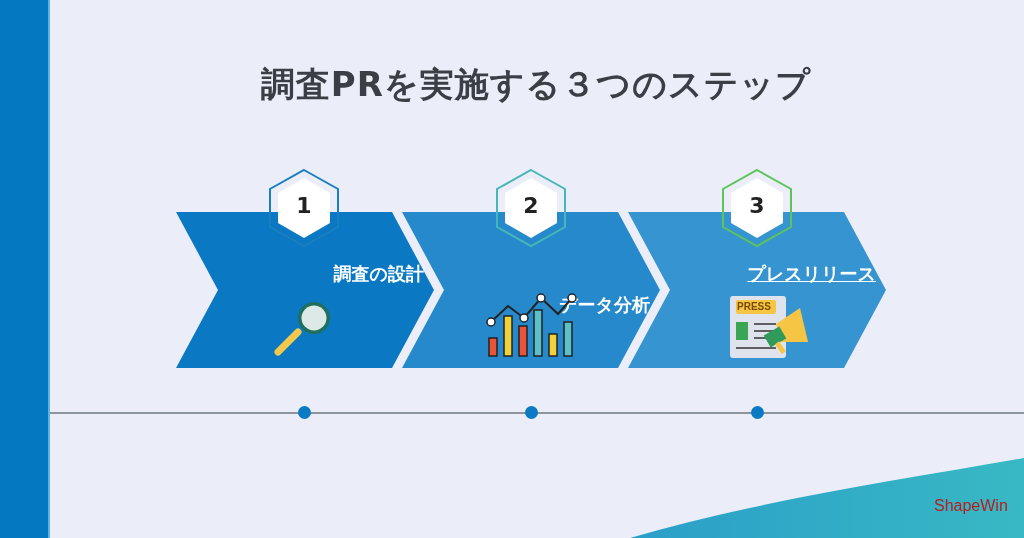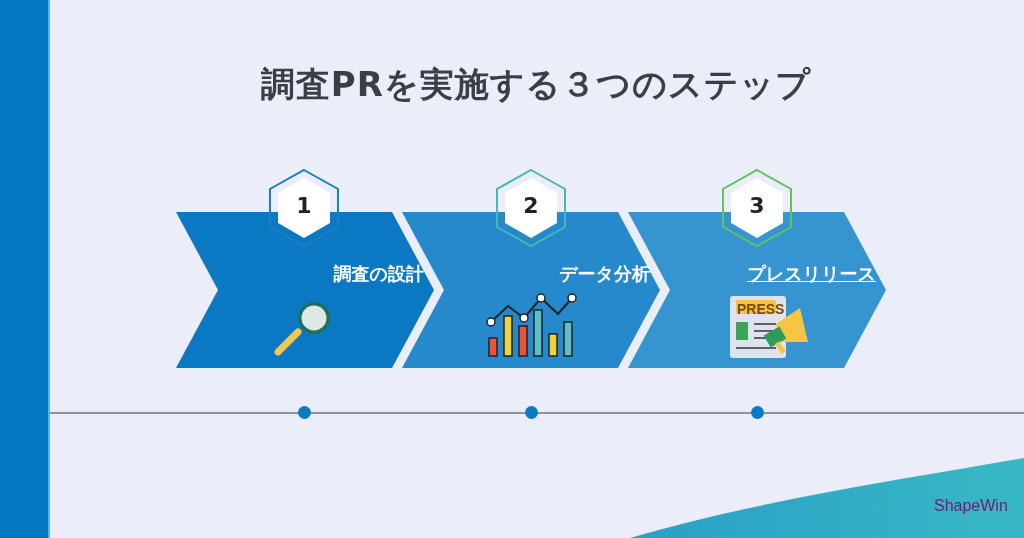--- a/index.html
+++ b/index.html
@@ -9,21 +9,21 @@
   .title{position:absolute;left:0;right:0;top:62px;text-align:center;padding-left:48px;box-sizing:border-box;font-size:34px;font-weight:bold;color:#3b3f45;letter-spacing:1px;}
   .chev{position:absolute;top:212px;height:156px;}
   .chev svg{position:absolute;left:0;top:0;}
   .hex{position:absolute;width:72px;height:80px;}
   .hex .num{position:absolute;left:0;right:0;top:25px;text-align:center;font-size:22px;font-weight:bold;color:#222;}
   .step-label{position:absolute;width:240px;text-align:right;top:262px;font-size:18px;font-weight:bold;color:#fff;}
   .icon{position:absolute;}
   .timeline{position:absolute;left:50px;right:0;top:412px;height:2px;background:#8c949c;}
   .dot{position:absolute;top:406px;width:13px;height:13px;border-radius:50%;background:#0b7ac4;}
   .wave{position:absolute;left:0;top:0;}
-  .logo{position:absolute;left:934px;top:497px;font-size:16px;color:#701a75;font-family:"Liberation Sans",sans-serif;}
+  .logo{position:absolute;left:934px;top:497px;font-size:16px;color:#b91c1c;font-family:"Liberation Sans",sans-serif;}
 </style>
 </head>
 <body>
 
 <div class="leftbar"></div>
 <div class="leftbar-edge"></div>
 
 <div class="title">調査PRを実施する３つのステップ</div>
 
 <svg class="wave" width="1024" height="538">
@@ -70,21 +70,21 @@
 </div>
 <div class="hex" style="left:721px;top:168px;">
   <svg width="72" height="80">
       <polygon points="36,2 70,21 70,59 36,78 2,59 2,21" fill="none" stroke="#5cc45a" stroke-width="2"></polygon>
       <polygon points="36,10 62,25 62,55 36,70 10,55 10,25" fill="#fff"></polygon>
     </svg>
   <div class="num">3</div>
 </div>
 
 <div class="step-label" style="left:184px;">調査の設計</div>
-<div class="step-label" style="left:410px;">データ分析</div>
+<div class="step-label" style="left:410px;margin-top:31px;">データ分析</div>
 <div class="step-label" style="left:636px;text-decoration:underline;">プレスリリース</div>
 
 <svg class="icon" style="left:270px;top:298px;" width="70" height="62">
   <line x1="8" y1="54" x2="28" y2="34" stroke="#f2c94c" stroke-width="7" stroke-linecap="round"></line>
   <circle cx="44" cy="20" r="16" fill="#1f6f5e"></circle>
   <circle cx="44" cy="20" r="12.5" fill="#dde9e6"></circle>
 </svg>
 
 <svg class="icon" style="left:484px;top:292px;" width="96" height="68">
   <rect x="5" y="46" width="8" height="18" fill="#e8553a" stroke="#222" stroke-width="1.5"></rect>
@@ -106,21 +106,21 @@
     <rect x="10" y="6" width="40" height="14" rx="2" fill="#f6c544"></rect>
     <rect x="10" y="28" width="12" height="18" fill="#3aa655"></rect>
     <line x1="28" y1="30" x2="50" y2="30" stroke="#333" stroke-width="1.5"></line>
     <line x1="28" y1="37" x2="50" y2="37" stroke="#333" stroke-width="1.5"></line>
     <line x1="28" y1="44" x2="50" y2="44" stroke="#333" stroke-width="1.5"></line>
     <line x1="10" y1="54" x2="50" y2="54" stroke="#333" stroke-width="1.5"></line>
     <polygon points="50,30 74,14 82,48 56,48" fill="#f6c544"></polygon>
     <rect x="40" y="36" width="18" height="14" transform="rotate(-30 49 43)" fill="#2f9a5a"></rect>
     <rect x="52" y="48" width="5" height="12" transform="rotate(-35 54 54)" fill="#f6c544"></rect>
   </svg>
-  <span style="position:absolute;left:11px;top:7px;font-size:14px;font-weight:bold;color:#7a4a00;font-family:'Liberation Sans',sans-serif;text-align:center;">PRESS</span>
+  <span style="position:absolute;left:11px;top:7px;font-size:10px;font-weight:bold;color:#7a4a00;font-family:'Liberation Sans',sans-serif;text-align:center;">PRESS</span>
 </div>
 
 <div class="timeline"></div>
 <div class="dot" style="left:298px;"></div>
 <div class="dot" style="left:525px;"></div>
 <div class="dot" style="left:751px;"></div>
 
 <div class="logo">ShapeWin</div>
 
 </body></html>

